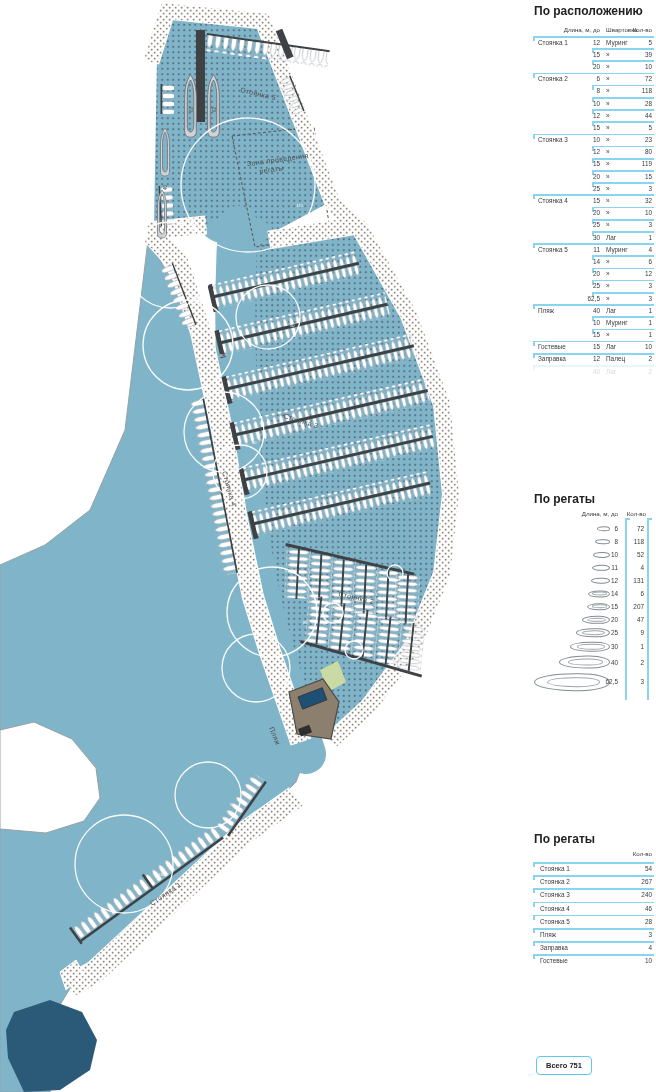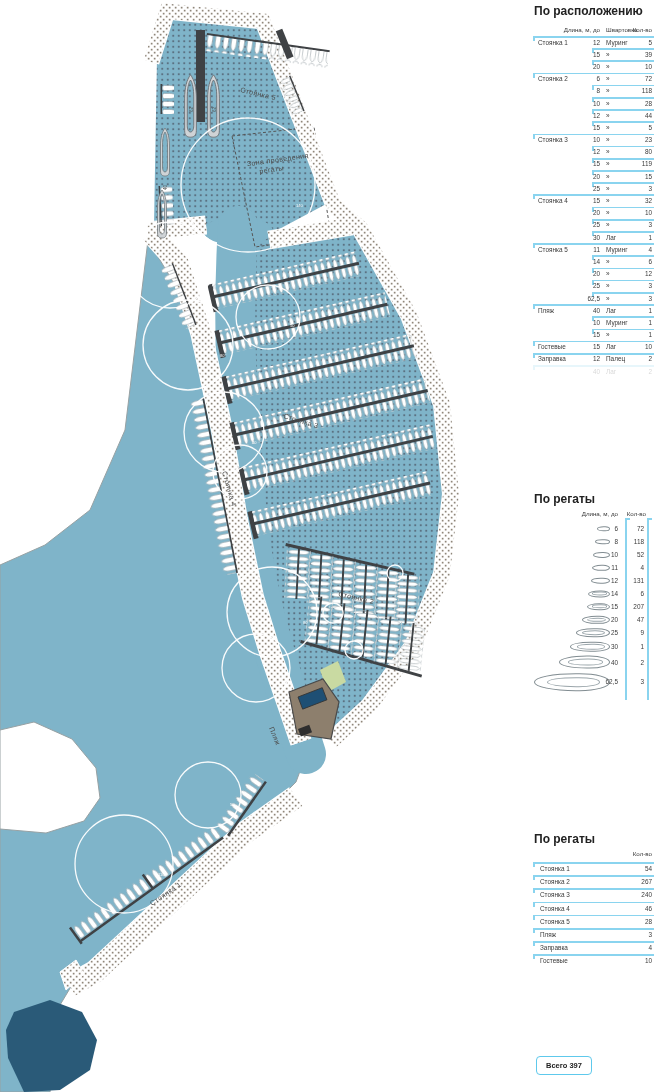--- a/index.html
+++ b/index.html
@@ -649,15 +649,15 @@
             <span class="o-qty">4</span>
           </div>
           <div class="orow">
             <div class="rule"></div>
             <span class="o-name">Гостевые</span>
             <span class="o-qty">10</span>
           </div>
         </div>
     </div>
 
-    <div class="total-box">Всего 397</div>
+    <div class="total-box">Всего 751</div>
   </div>
 </div>
 
 </body></html>

